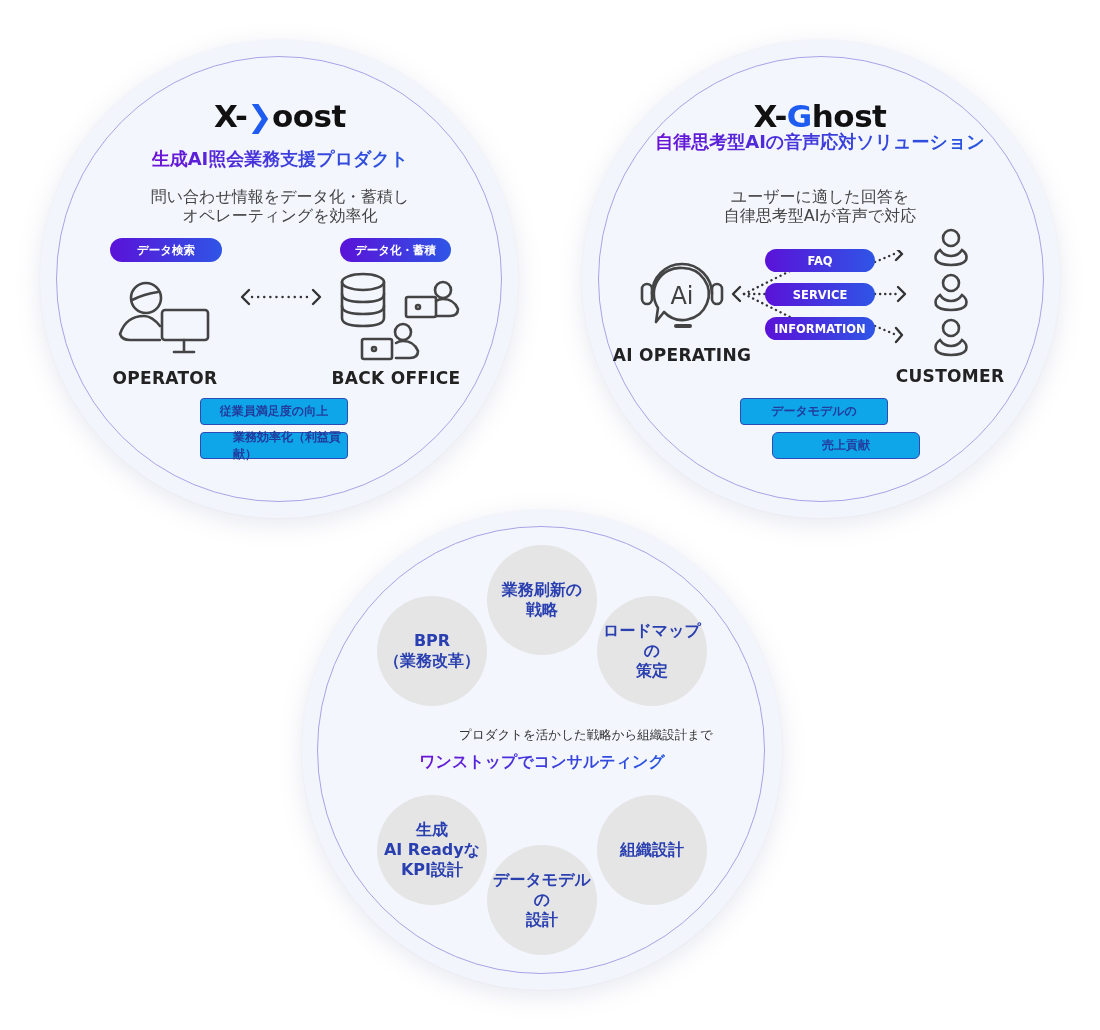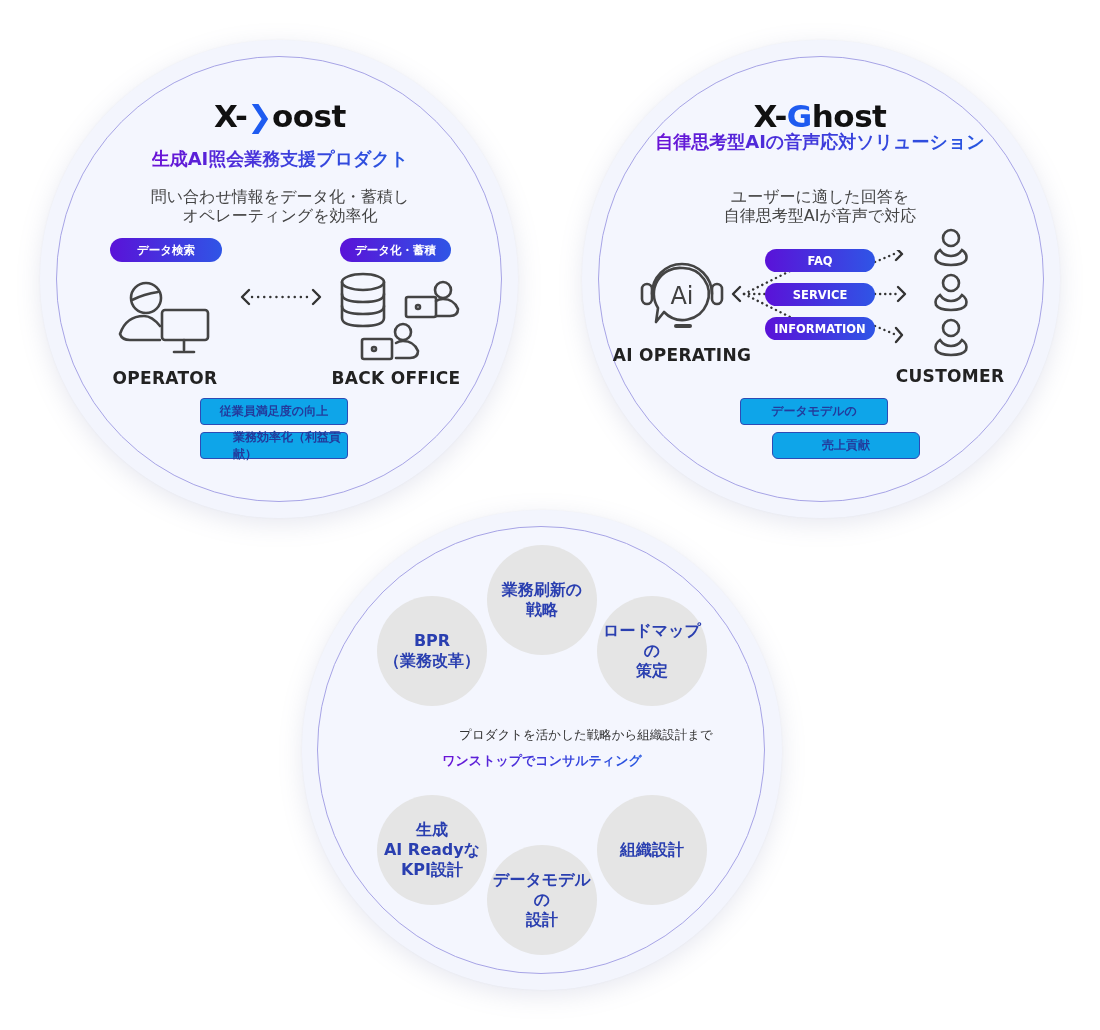--- a/index.html
+++ b/index.html
@@ -193,13 +193,13 @@
 <div class="bubble" style="left:597px; top:596px;">ロードマップの
 策定</div>
 <div class="bubble" style="left:377px; top:795px;">生成
 AI Readyな
 KPI設計</div>
 <div class="bubble" style="left:487px; top:845px;">データモデルの
 設計</div>
 <div class="bubble" style="left:597px; top:795px;">組織設計</div>
 
 <div class="abs center-x desc" style="left:542px; top:725px; color:#333; font-size:12.5px;margin-left:44px;">プロダクトを活かした戦略から組織設計まで</div>
-<div class="abs center-x headline" style="left:542px; top:752px; font-size:13px;">ワンストップでコンサルティング</div>
+<div class="abs center-x headline" style="left:542px; top:752px; font-size:16px;">ワンストップでコンサルティング</div>
 
 </body></html>

